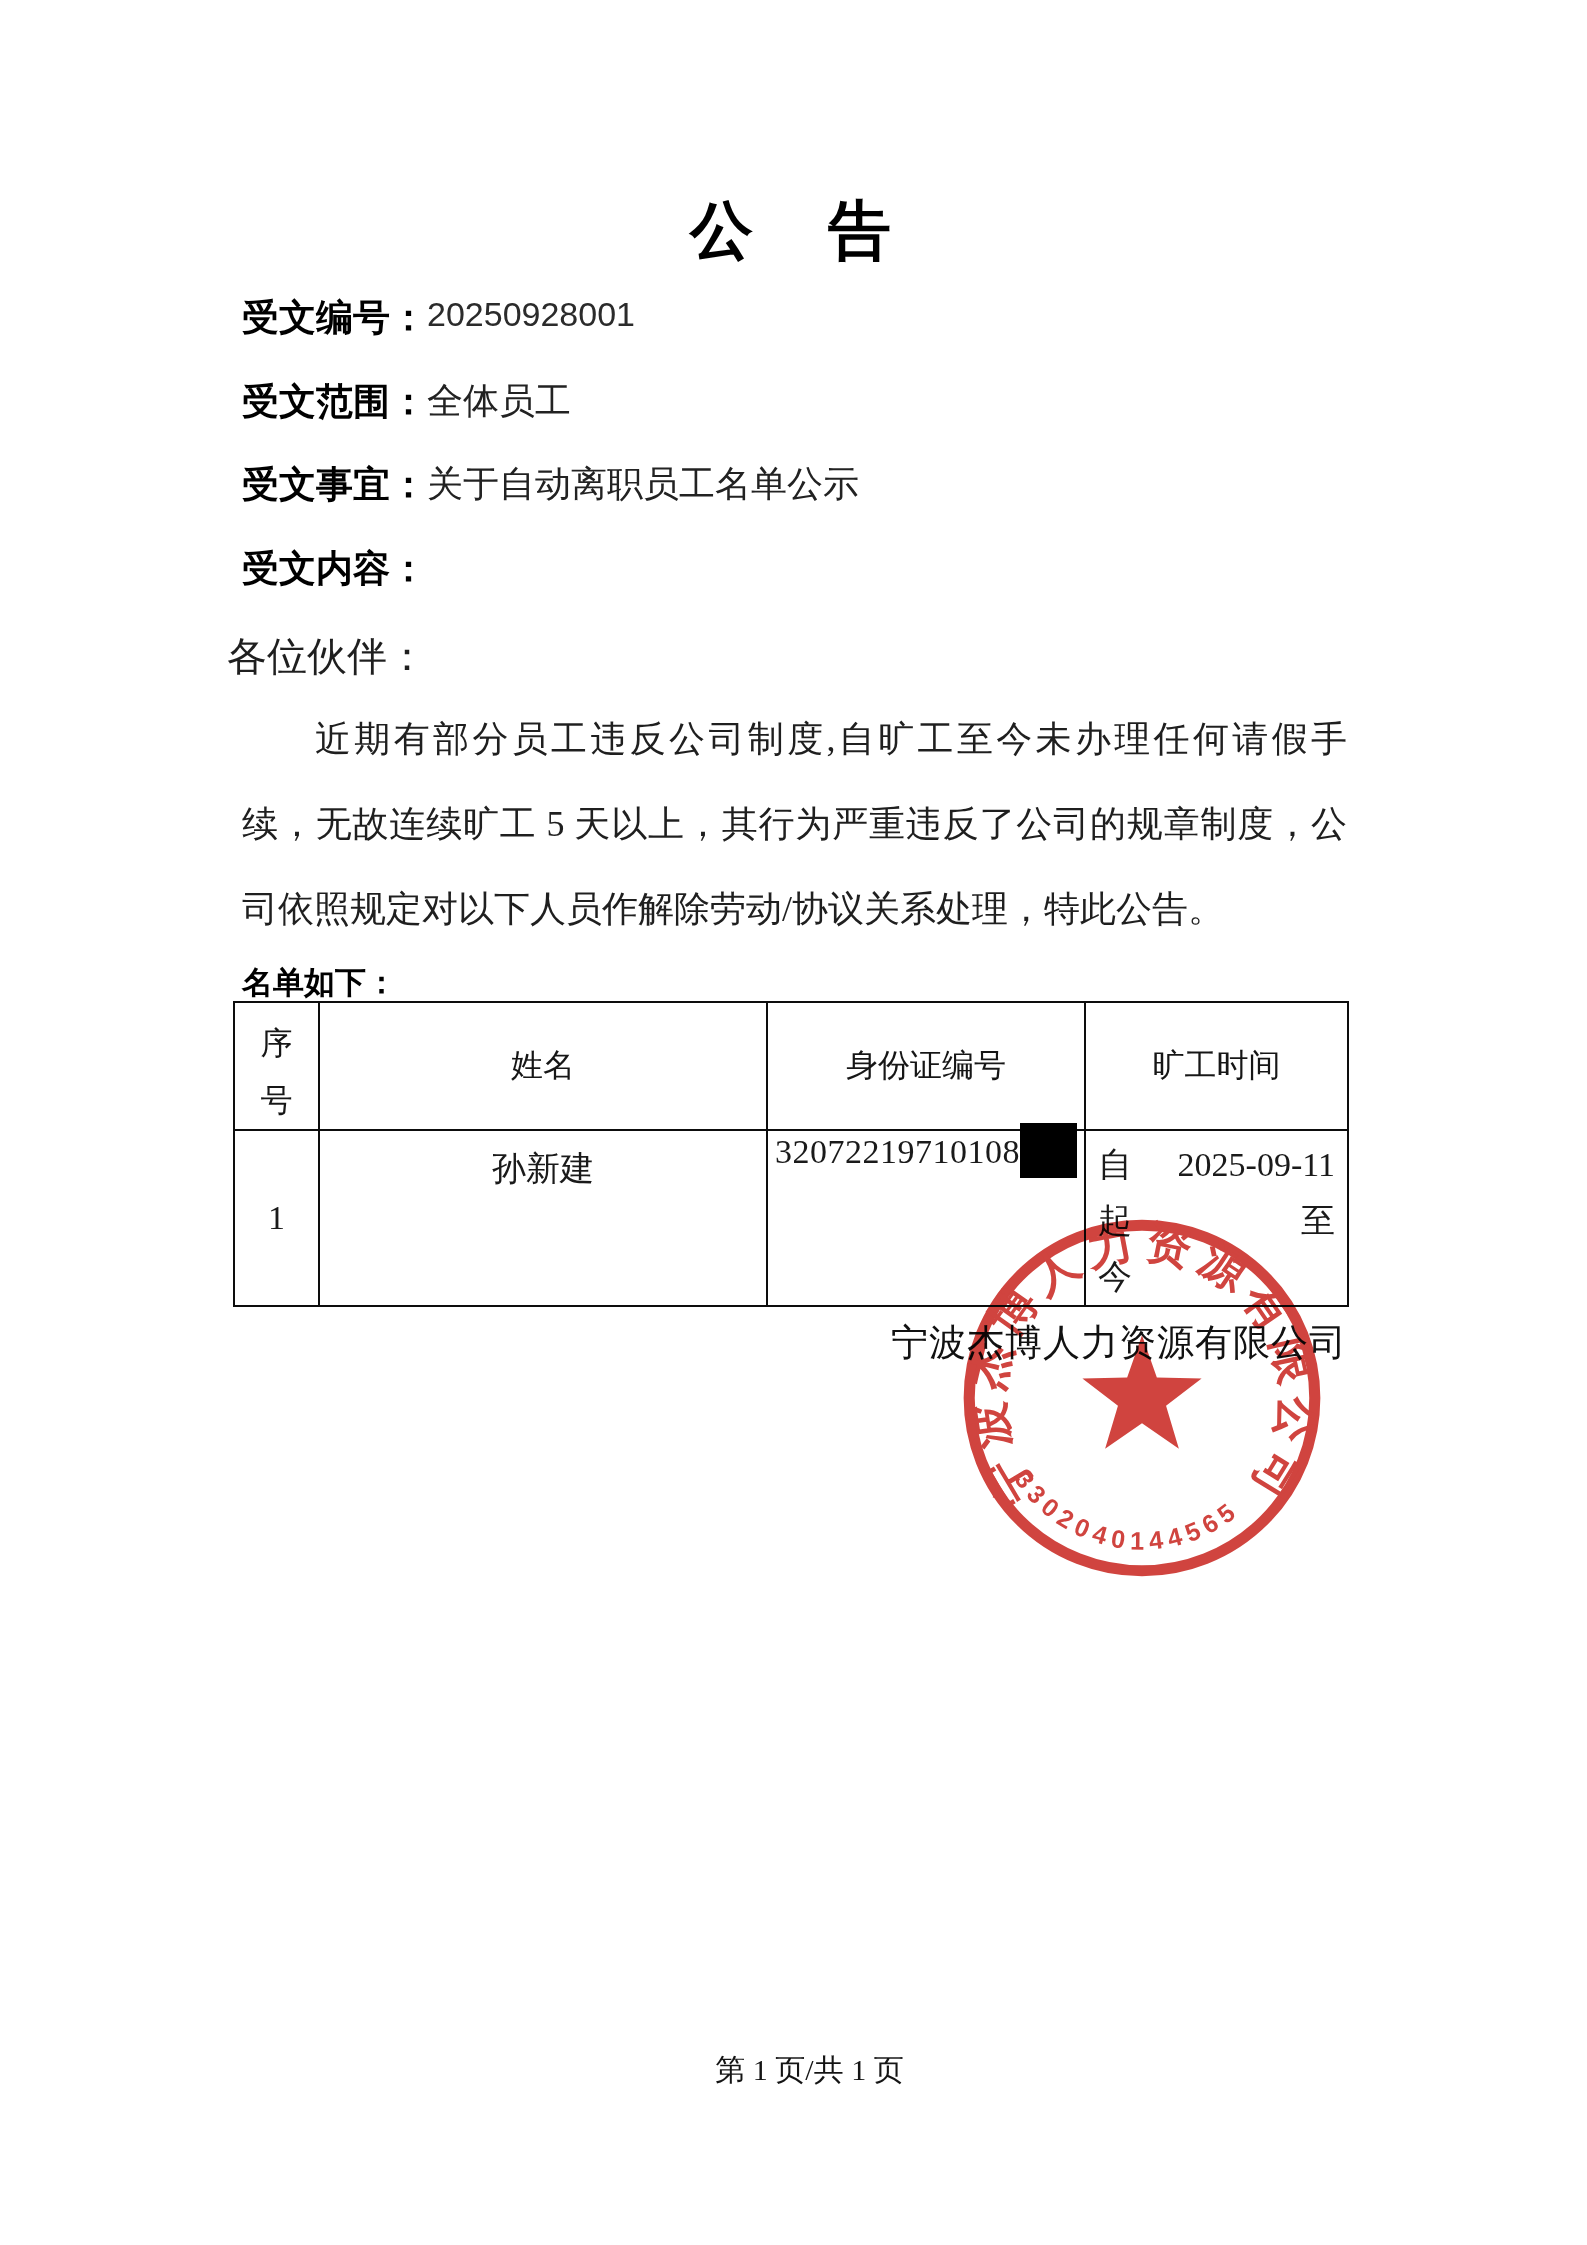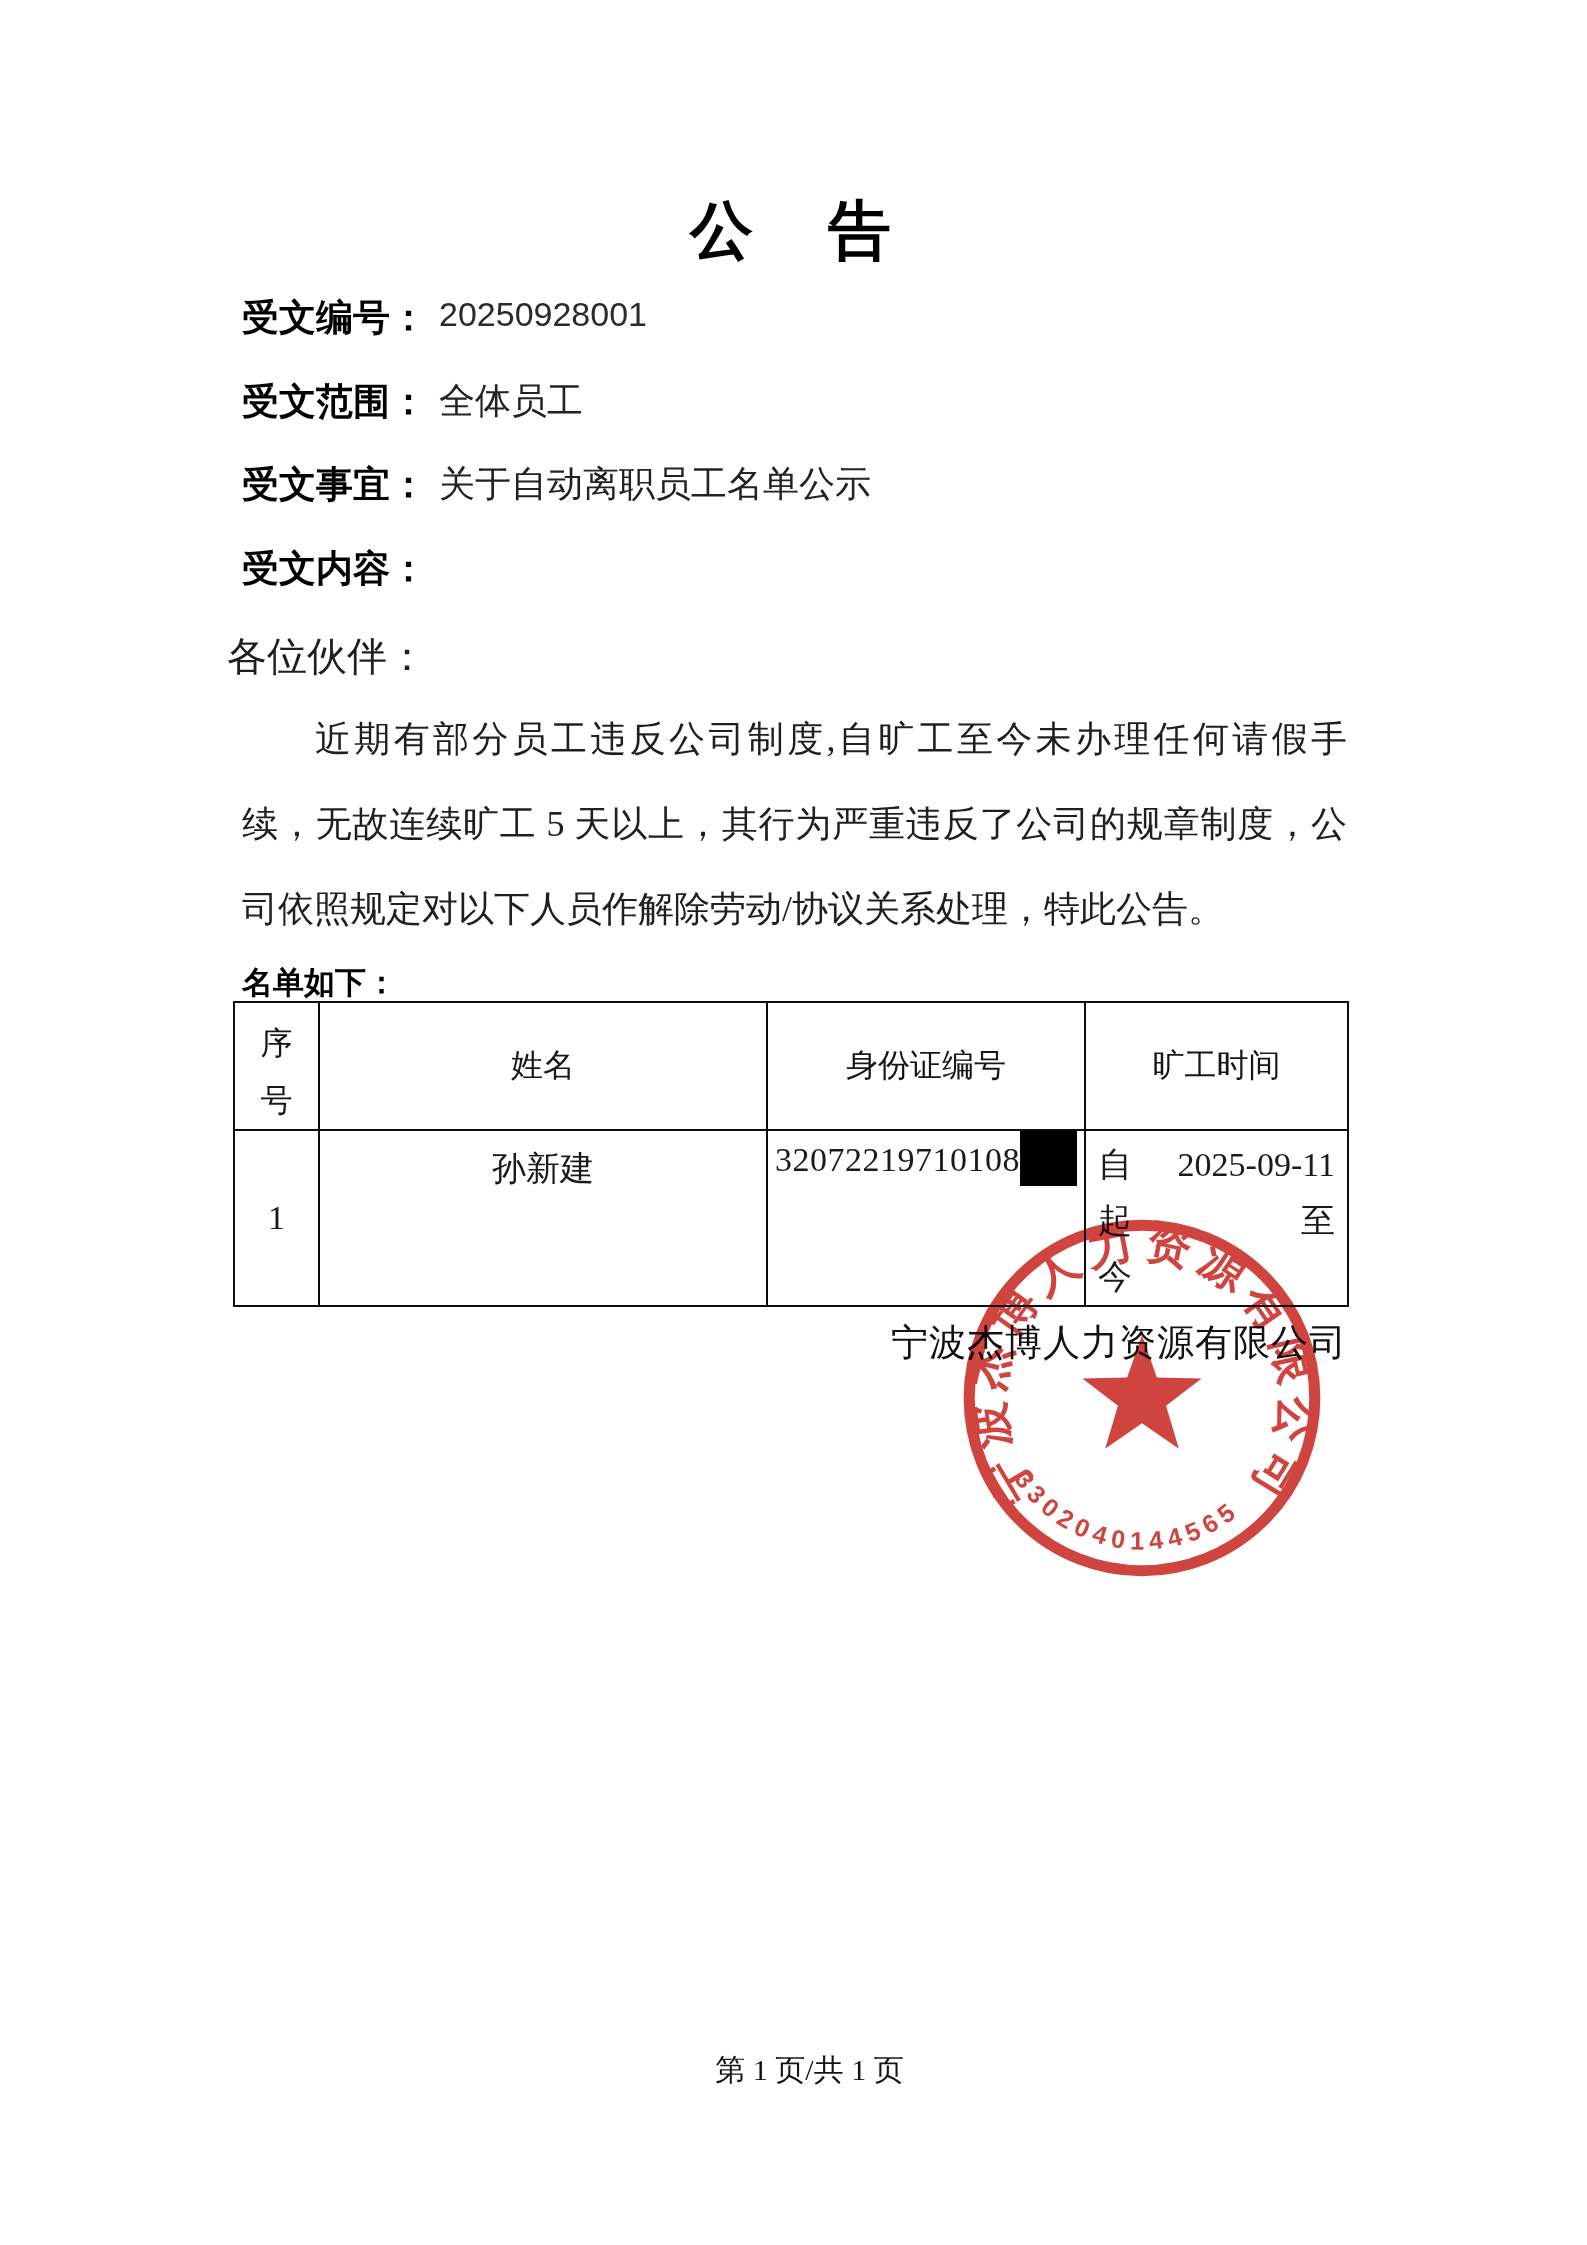--- a/index.html
+++ b/index.html
@@ -32,21 +32,21 @@
   .fields { position: absolute; left: 242px; top: 293px; }
   .field-row { height: 83.5px; display: flex; align-items: flex-start; }
   .field-label {
     font-size: 37px;
     font-weight: 700;
     color: #000;
     white-space: nowrap;
   }
   .field-value {
     font-size: 36px;
-    margin-left: 12px;
+    margin-left: 0;
     color: #222;
     white-space: nowrap;
   }
   .field-value.numeric {
     font-family: "Liberation Sans", "DejaVu Sans", sans-serif;
     font-size: 34px;
     margin-top: 2px;
     color: #2b2b2b;
   }
 
@@ -86,21 +86,21 @@
     border: 2px solid #0d0d0d;
     font-weight: 400;
     background: #fff;
   }
   table.roster tr.hdr th { height: 125px; font-size: 32px; color: #161616; text-align: center; vertical-align: middle; }
   th.th-index { vertical-align: top !important; }
   .index-stack { padding-top: 12px; line-height: 57px; }
   table.roster tr.data td { height: 84px; font-size: 34px; vertical-align: top; }
   td.cell-no { text-align: center; vertical-align: middle !important; font-size: 33px; }
   td.cell-name { text-align: center; padding-top: 15px; }
-  .id-wrap { display: flex; justify-content: center; align-items: flex-start; padding-top: 10px; }
+  .id-wrap { display: flex; justify-content: center; align-items: flex-start; padding-top: 2px; }
   .id-digits { font-size: 34px; letter-spacing: 0.5px; }
   .redact-box { width: 57px; height: 55px; background: #000; margin-top: -10px; flex: 0 0 auto; }
   td.cell-absence { padding: 6px 12px 0 12px; font-size: 33px; }
   .absence-l1 { text-align: justify; text-align-last: justify; line-height: 56px; }
   .absence-l2 { line-height: 56px; }
 
   
   .sig-company {
     position: absolute; right: 240px; top: 1318px;
     font-size: 37px; color: #111; z-index: 2;

